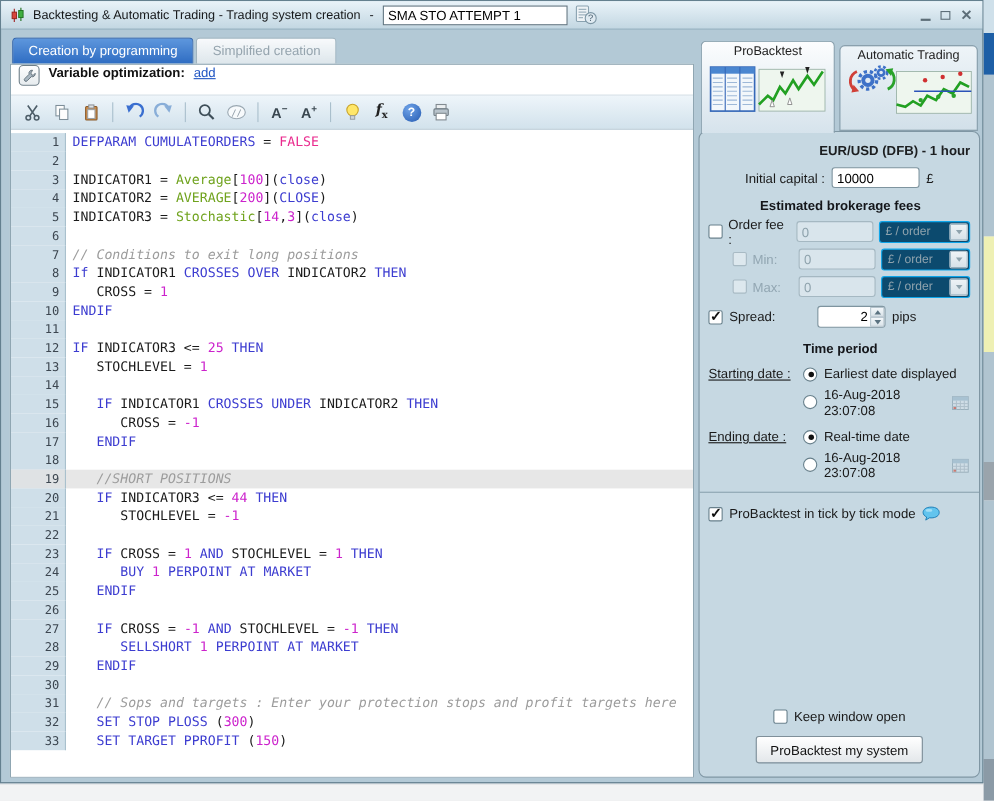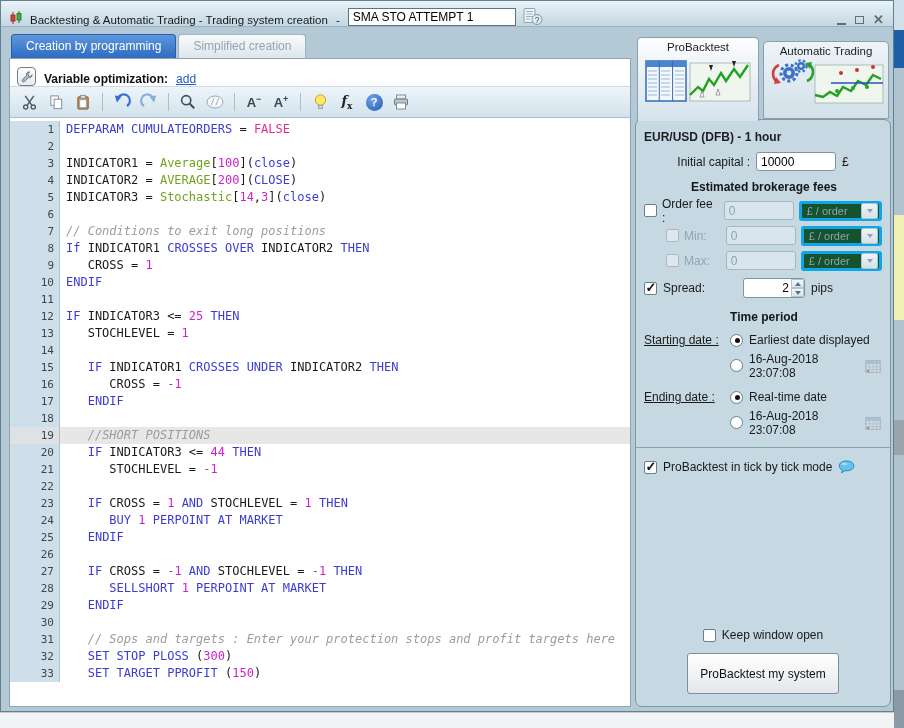--- a/index.html
+++ b/index.html
@@ -9,21 +9,21 @@
   
   .bg-sliver { position:absolute; right:0; top:0; width:10px; height:728px; }
   .bg-sliver div { width:100%; }
 
   
   .window { position:absolute; left:0; top:0; width:894px; height:712px;
             background:#b3c9d6; border:1px solid #64808f; }
   .bottom-strip { position:absolute; left:0; top:712px; width:894px; height:16px;
             background:#f2f3f4; border-top:1px solid #c8ccd0; }
 
-  .titlebar { height:26px; display:flex; align-items:flex-end; padding:0 7px; gap:6px;
+  .titlebar { height:26px; display:flex; align-items:center; padding:0 7px; gap:6px;
               background:linear-gradient(#e9f3f9,#c3d7e2); border-bottom:1px solid #9ab4c2; }
   .titlebar .app-icon { width:16px; height:16px; flex:0 0 auto; }
   .title-text { font-size:11.5px; color:#16181a; white-space:nowrap; }
   .title-sep { font-size:11.5px; color:#16181a; margin:0 2px; }
   .name-input { width:168px; height:18px; border:1px solid #5f7480; background:#fff;
                 font:12px "Liberation Sans", sans-serif; padding:0 4px; color:#000; }
   .doc-icon { width:22px; height:19px; }
   .tb-spacer { flex:1; }
   .winctl { display:flex; align-items:center; gap:9px; margin-right:2px; }
   .ctl-min { width:9px; height:2px; background:#5d6e78; margin-top:8px; }
@@ -33,21 +33,21 @@
   
   .main-tabs { display:flex; align-items:flex-end; padding:7px 0 0 10px; height:31px; gap:2px; }
   .mtab { font-size:12px; padding:4px 14px 5px; border:1px solid #9fb2bd; border-bottom:none;
           border-radius:4px 4px 0 0; }
   .mtab.inactive { background:linear-gradient(#f8fafc,#dde6eb); color:#95a4ae; }
   .mtab.active { background:linear-gradient(#5e97dd,#2e6cc2); color:#fff; border-color:#2a5da8; }
 
   
   .content-box { position:absolute; left:8px; top:57px; width:622px; height:649px;
                  background:#fff; border:1px solid #8fa6b2; display:flex; flex-direction:column; }
-  .varopt-row { height:28px; display:flex; align-items:flex-end; padding:0 7px; gap:8px;
+  .varopt-row { height:28px; display:flex; align-items:flex-start; padding:0 7px; gap:8px;
                 background:#fff; border-bottom:1px solid #ccd9e1; }
   .wrench-box { width:19px; height:19px; border:1px solid #6e7f89; border-radius:4px;
                 background:linear-gradient(#fdfdfd,#e7ecef); display:flex; align-items:center; justify-content:center; }
   .varopt-label { font-size:12px; font-weight:bold; color:#111; }
   .varopt-link { font-size:12px; color:#2257c4; text-decoration:underline; cursor:pointer; }
 
   .toolbar { height:31px; display:flex; align-items:center; gap:7px; padding:0 9px;
              background:linear-gradient(#eef5fa,#d2e2ec); border-bottom:1px solid #a9bfcc; }
   .ticon { width:20px; height:20px; display:flex; align-items:center; justify-content:center; cursor:pointer; }
   .tsep { width:1px; height:18px; background:#a9bfcc; margin:0 2px; }
@@ -80,35 +80,35 @@
   .ptab { position:absolute; border:1px solid #8aa0ad; border-radius:5px 5px 0 0; text-align:center; }
   .ptab .plabel { font-size:11.5px; color:#222; padding-top:3px; }
   .ptab1 { left:2px; top:0; width:122px; height:84px; z-index:2;
            background:linear-gradient(#fcfdfe,#d6e3ec); border-bottom:none; }
   .ptab2 { left:128px; top:4px; width:126px; height:78px;
            background:linear-gradient(#eef4f8,#d2e0e9); }
   .pbox { position:absolute; left:0; top:82px; width:256px; height:588px;
           background:#c6d8e2; border:1.5px solid #7f96a3; border-radius:7px;
           display:flex; flex-direction:column; padding:6px 8px 10px; }
 
-  .instrument { text-align:left; font-size:12px; font-weight:bold; color:#1c1e20; margin-top:4px; }
+  .instrument { text-align:right; font-size:12px; font-weight:bold; color:#1c1e20; margin-top:4px; }
   .cap-row { display:flex; align-items:center; justify-content:center; gap:6px; margin-top:8px; }
   .cap-label { font-size:12px; color:#1a1a1a; }
   .cap-input { width:80px; height:19px; border:1px solid #7e949f; border-radius:3px;
                font:12px "Liberation Sans", sans-serif; padding:0 4px; background:#fff; }
   .currency { font-size:12px; color:#1a1a1a; }
 
   .sec-title { font-size:12px; font-weight:bold; color:#14161a; margin:9px 0 4px 2px;text-align:center; }
   .fee-row { display:flex; align-items:center; gap:5px; height:25px; }
   .fee-label { font-size:12px; color:#1a1a1a; width:66px; }
   .fee-label.dim, .dim { color:#92a6b2; }
   .fee-input { width:70px; height:19px; border:1px solid #a5b8c2; border-radius:3px;
                background:#d9e5ec; color:#8fa3ad; font:12px "Liberation Sans", sans-serif; padding:0 4px; }
-  .fee-select { width:96px; height:20px; border:3px solid #0ea5e9; border-radius:3px;
-                background:#14532d; display:flex; align-items:center; }
+  .fee-select { width:96px; height:20px; border:1px solid #0ea5e9; border-radius:3px;
+                background:#0c4a6e; display:flex; align-items:center; }
   .fee-select .sel-text { flex:1; font-size:11px; color:#8fa3ad; padding-left:5px; }
   .sel-btn { width:17px; height:16px; margin-right:1px; border:1px solid #b4c4cd; border-radius:2px;
              background:linear-gradient(#eef3f6,#d6e1e8); display:flex; align-items:center; justify-content:center; }
   .sel-arrow { width:0; height:0; border-left:3.5px solid transparent; border-right:3.5px solid transparent;
                border-top:4px solid #8fa3ad; }
 
   .checkbox { width:13px; height:13px; border:1px solid #68808c; background:#fff; border-radius:2px;
               position:relative; flex:0 0 auto; }
   .checkbox.dis { border-color:#a8bac4; background:#dde8ee; }
   .checkbox.on::after { content:"✓"; position:absolute; left:0.5px; top:-3px; font-size:13px;
@@ -137,21 +137,21 @@
   .date-label { font-size:12px; color:#1a1a1a; }
   .date-row.indent { padding-left:86px; height:27px; }
   .cal-icon { margin-left:3px; }
 
   .panel-sep { height:1px; background:#8ba2af; margin:11px -8px 0; }
   .tick-row { display:flex; align-items:center; gap:6px; margin-top:12px; }
   .tick-label { font-size:12px; color:#1a1a1a; }
   .panel-fill { flex:1; }
   .keep-row { display:flex; align-items:center; justify-content:center; gap:6px; height:20px; }
   .keep-label { font-size:12px; color:#1a1a1a; }
-  .run-btn { margin:8px auto 2px; width:152px; height:41px; border:1px solid #7f8f99; border-radius:3px;
+  .run-btn { margin:8px auto 2px; width:152px; height:25px; border:1px solid #7f8f99; border-radius:3px;
              background:linear-gradient(#ffffff,#e3e7ea); font:12px "Liberation Sans", sans-serif;
              color:#111; display:flex; align-items:center; justify-content:center; cursor:pointer; }
 </style>
 </head>
 <body>
 
 <div class="bg-sliver">
   <div style="height:30px;background:#cfe0ea"></div>
   <div style="height:38px;background:#1d5fa6"></div>
   <div style="height:147px;background:#b0c4d0"></div>

